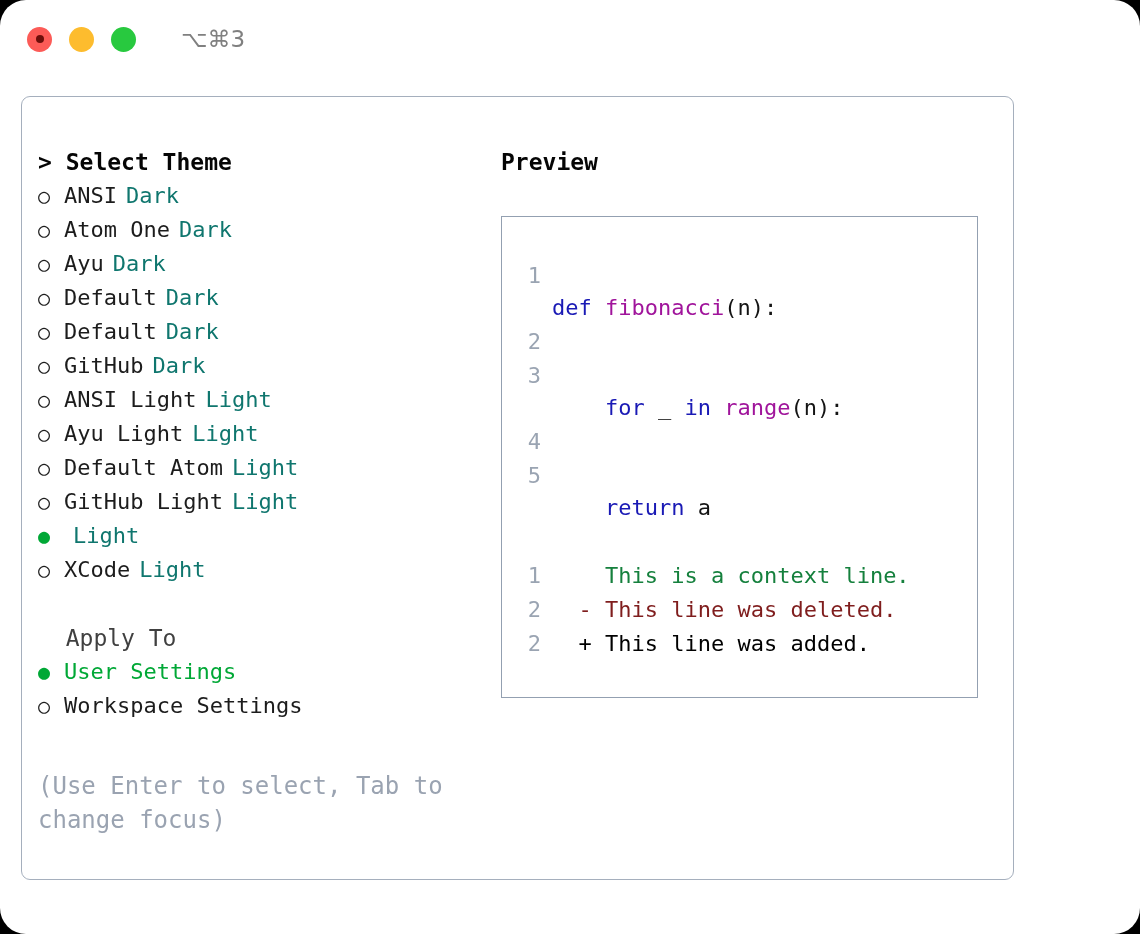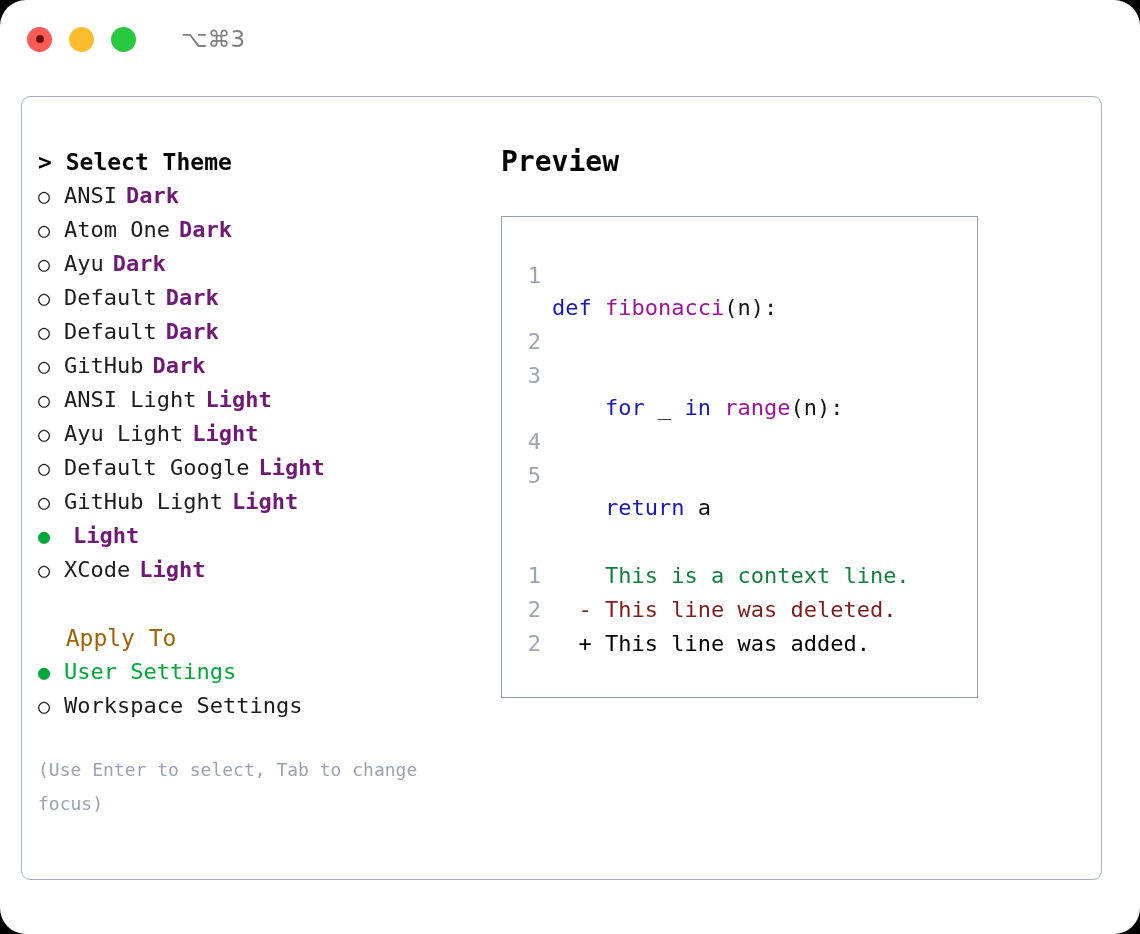--- a/index.html
+++ b/index.html
@@ -58,21 +58,21 @@
     color: #808080;
     font-size: 23px;
     letter-spacing: 0px;
     font-family: "DejaVu Sans", "Liberation Sans", sans-serif;
   }
 
   
   #main-panel {
     position: absolute;
     left: 21px; top: 96px;
-    width: 1081px;
+    width: 993px;
     height: 784px;
     border: 1px solid #a5afbd;
     border-radius: 9px;
     background: #ffffff;
   }
 
   #panel-columns {
     position: absolute;
     left: 0; top: 0;
     width: 100%; height: 100%;
@@ -105,43 +105,43 @@
   .opt-marker {
     width: 26px;
     display: inline-block;
     flex: none;
     color: #1c1c1c;
     font-size: 20px;
   }
   .opt-row.selected .opt-marker,
   .opt-row.selected .opt-label { color: #00a836; }
   .opt-label { color: inherit; }
-  .opt-suffix { color: #701a75; margin-left: 9px; font-weight: bold; }
+  .opt-suffix { color: #0f766e; margin-left: 9px; }
 
   .spacer-row { height: 34px; }
 
   #apply-section { margin-top: 0px; }
 
   #hint-text {
-    margin-top: 30px;
-    font-size: 18px;
+    margin-top: 46px;
+    font-size: 24px;
     line-height: 34px;
     color: #9aa3b1;
     width: 420px;
   }
 
   
   #preview-column {
     position: absolute;
     left: 479px;
     top: 48px;
     width: 500px;
   }
   #preview-heading {
-    font-size: 28px;
+    font-size: 23px;
     font-weight: bold;
     color: #050505;
     line-height: 34px;
     margin-bottom: 37px;
   }
 
   #preview-box {
     width: 477px;
     border: 1px solid #93a0b1;
     background: #ffffff;
@@ -195,30 +195,30 @@
         <div class="section-heading">&gt; Select Theme</div>
         <div id="theme-options">
             <div class="opt-row"><span class="opt-marker">○</span><span class="opt-label">ANSI</span><span class="opt-suffix">Dark</span></div>
             <div class="opt-row"><span class="opt-marker">○</span><span class="opt-label">Atom One</span><span class="opt-suffix">Dark</span></div>
             <div class="opt-row"><span class="opt-marker">○</span><span class="opt-label">Ayu</span><span class="opt-suffix">Dark</span></div>
             <div class="opt-row"><span class="opt-marker">○</span><span class="opt-label">Default</span><span class="opt-suffix">Dark</span></div>
             <div class="opt-row"><span class="opt-marker">○</span><span class="opt-label">Default</span><span class="opt-suffix">Dark</span></div>
             <div class="opt-row"><span class="opt-marker">○</span><span class="opt-label">GitHub</span><span class="opt-suffix">Dark</span></div>
             <div class="opt-row"><span class="opt-marker">○</span><span class="opt-label">ANSI Light</span><span class="opt-suffix">Light</span></div>
             <div class="opt-row"><span class="opt-marker">○</span><span class="opt-label">Ayu Light</span><span class="opt-suffix">Light</span></div>
-            <div class="opt-row"><span class="opt-marker">○</span><span class="opt-label">Default Google</span><span class="opt-suffix">Light</span></div>
+            <div class="opt-row"><span class="opt-marker">○</span><span class="opt-label">Default Atom</span><span class="opt-suffix">Light</span></div>
             <div class="opt-row"><span class="opt-marker">○</span><span class="opt-label">GitHub Light</span><span class="opt-suffix">Light</span></div>
             <div class="opt-row selected"><span class="opt-marker">●</span><span class="opt-suffix">Light</span></div>
             <div class="opt-row"><span class="opt-marker">○</span><span class="opt-label">XCode</span><span class="opt-suffix">Light</span></div>
           </div>
 
         <div class="spacer-row"></div>
 
         <div id="apply-section">
-          <div class="section-heading" style="font-weight:normal;color:#a16207;">  Apply To</div>
+          <div class="section-heading" style="font-weight:normal;color:#404040;">  Apply To</div>
           <div id="apply-options">
               <div class="opt-row selected"><span class="opt-marker">●</span><span class="opt-label">User Settings</span></div>
               <div class="opt-row"><span class="opt-marker">○</span><span class="opt-label">Workspace Settings</span></div>
             </div>
         </div>
 
         <div id="hint-text">(Use Enter to select, Tab to change focus)</div>
       </div>
 
       <div id="preview-column">

